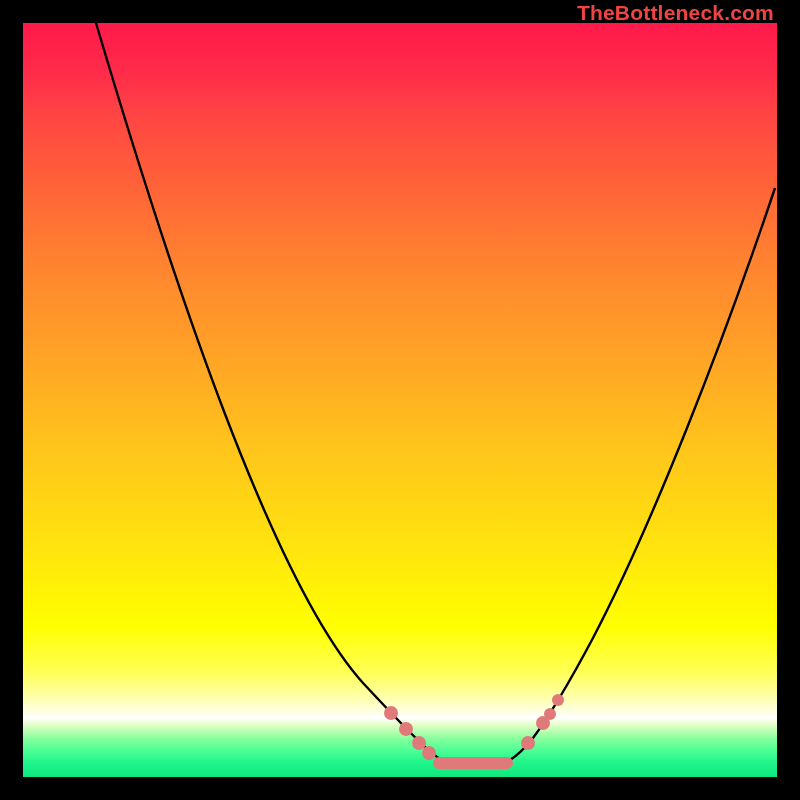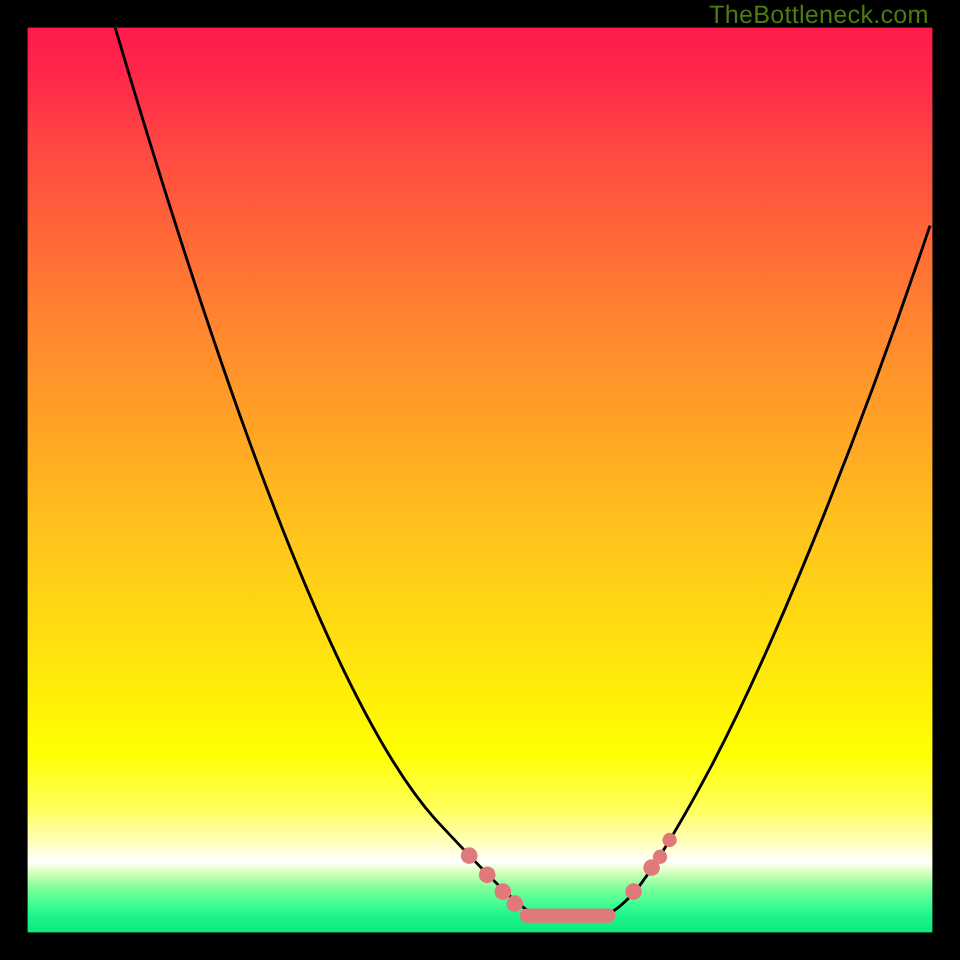--- a/index.html
+++ b/index.html
@@ -35,23 +35,23 @@
       #82ff9c 95%,
       #4dff96 96.5%,
       #21f58c 98%,
       #0de87e 100%
     );
   }
   .watermark {
     position: absolute;
     top: 1px;
     right: 26px;
-    color: #4d7c0f;
+    color: #ef4444;
     font-size: 21px;
-    font-weight: 400;
+    font-weight: 700;
     letter-spacing: 0.2px;
     user-select: none;
     z-index: 5;
   }
   svg.curves {
     position: absolute;
     left: 23px;
     top: 23px;
     width: 754px;
     height: 754px;

